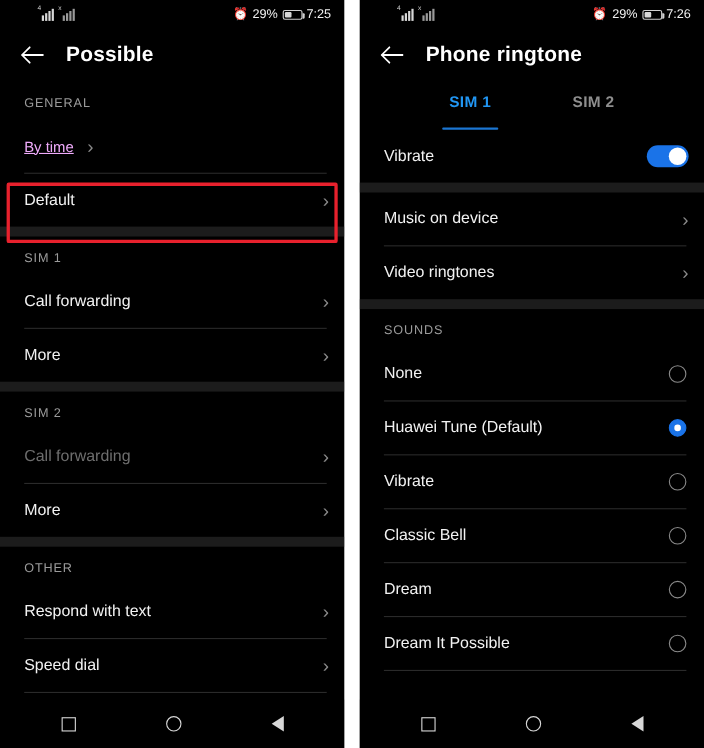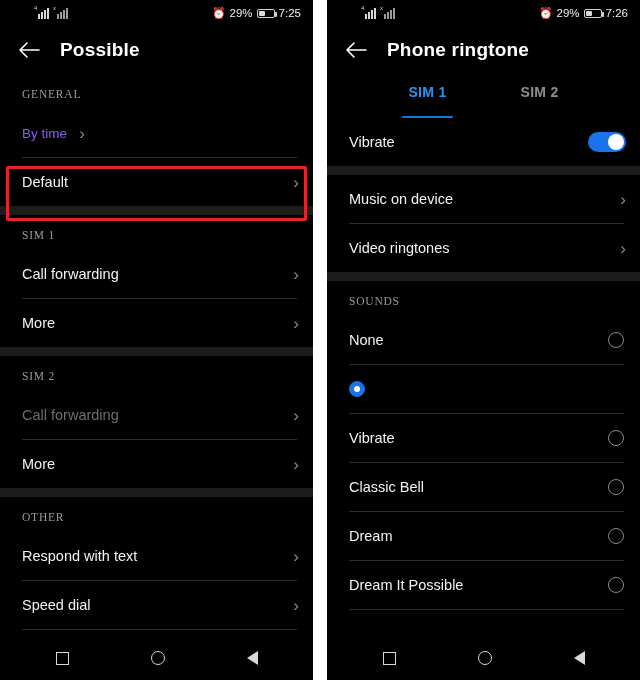--- a/index.html
+++ b/index.html
@@ -83,40 +83,40 @@
     letter-spacing: 0.2px;
   }
 
   
   .band { height: 9px; background: #1c1c1c; }
   .section-label {
     color: #9b9b9b;
     font-size: 11.5px;
     letter-spacing: 0.8px;
     padding: 14px 22px 9px 22px;
-    font-family: Liberation Serif, serif;
   }
 
   
   .row {
     height: 48px;
     display: flex; align-items: center;
     padding: 0 14px 0 22px;
     position: relative;
   }
   .row .label {
     color: #f2f2f2;
     font-size: 14.5px;
     flex: 1;
   }
   .row .label.dim { color: #6e6e6e; }
   .row .value {
-    color: #8b5cf6;
+    color: #f0abfc;
     font-size: 13.5px;
     margin-right: 4px;
+    text-decoration: underline;
   }
   .chev {
     color: #8a8a8a;
     font-size: 17px;
     line-height: 1;
     font-weight: 300;
     width: 14px; text-align: right;
   }
   .divider {
     height: 1px;
@@ -402,20 +402,21 @@
     <div class="band"></div>
 
     <div class="section-label">SOUNDS</div>
 
     <div class="row">
       <span class="label">None</span>
       <span class="radio"></span>
     </div>
     <div class="divider"></div>
     <div class="row">
+      <span class="label">Huawei Tune (Default)</span>
       <span class="radio checked"></span>
     </div>
     <div class="divider"></div>
     <div class="row">
       <span class="label">Vibrate</span>
       <span class="radio"></span>
     </div>
     <div class="divider"></div>
     <div class="row">
       <span class="label">Classic Bell</span>

